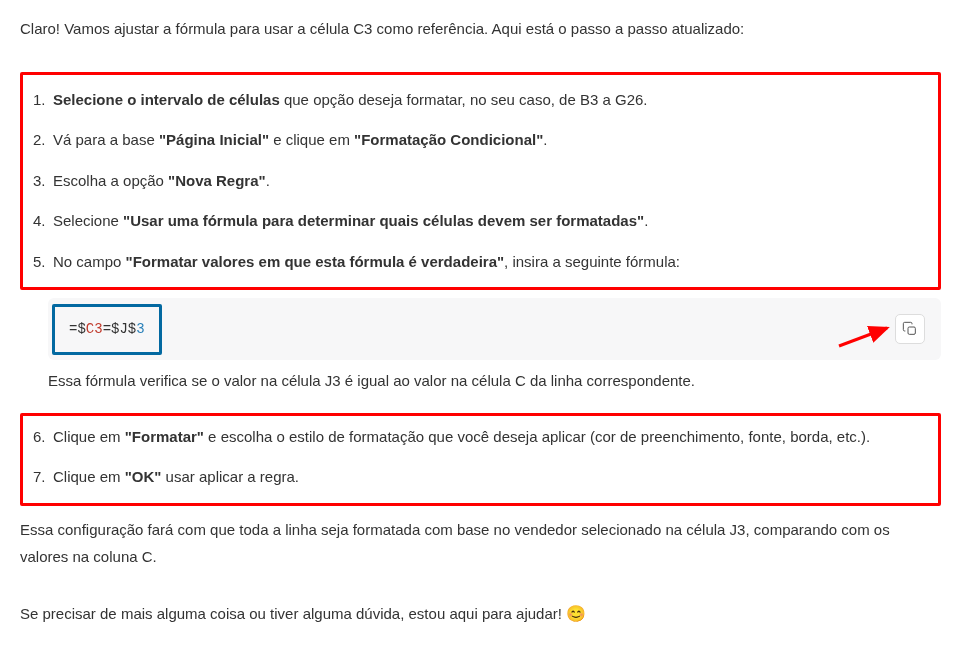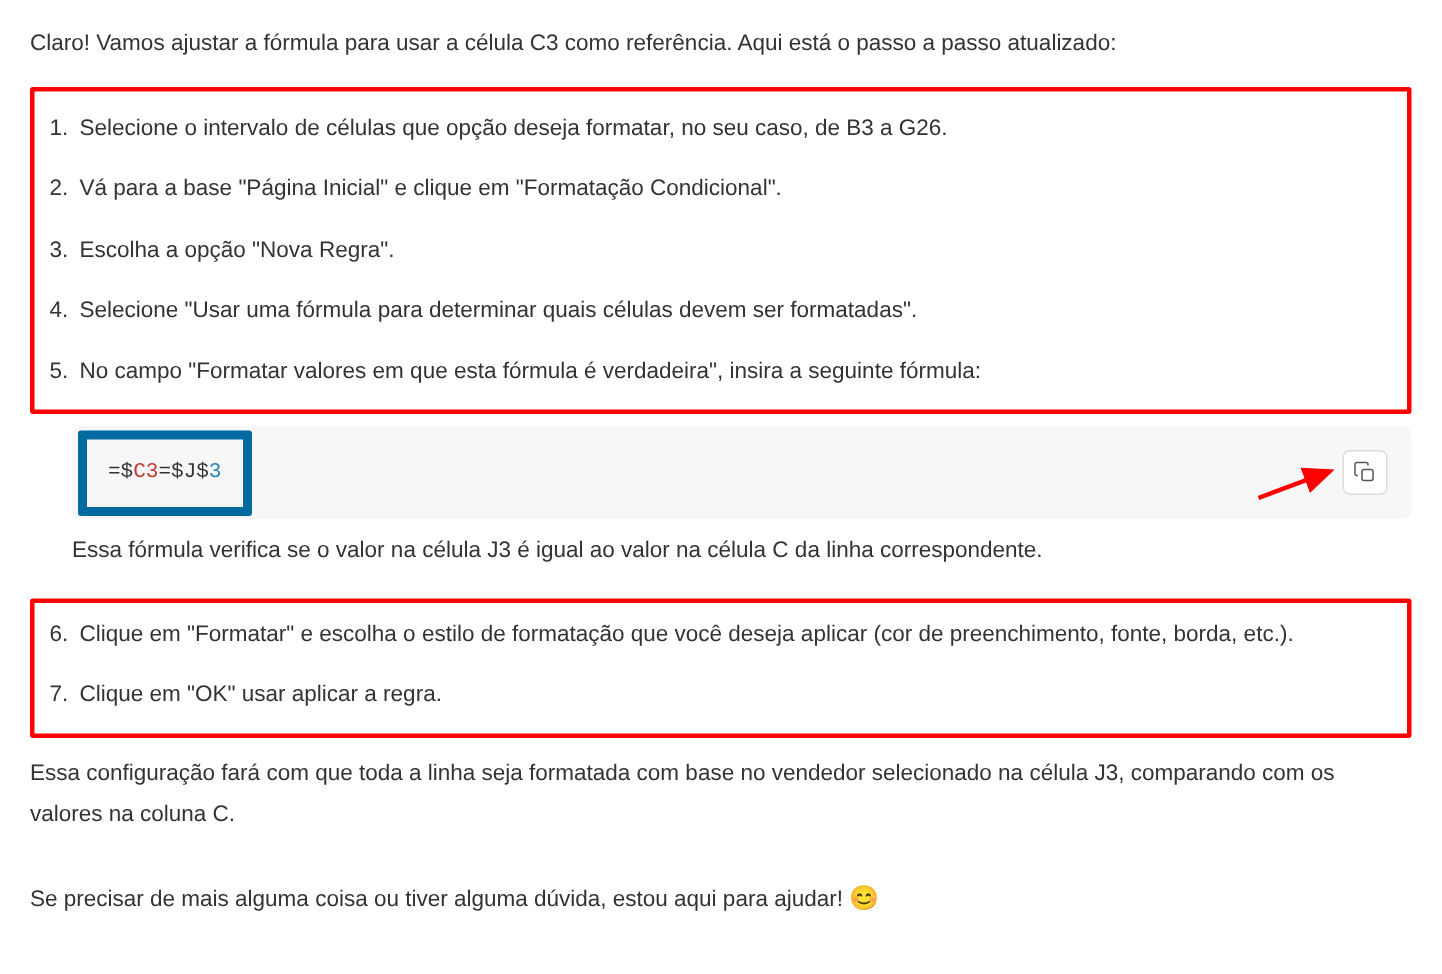--- a/index.html
+++ b/index.html
@@ -10,21 +10,21 @@
     body {
       font-family: 'Segoe UI', Tahoma, Geneva, Verdana, sans-serif;
       background: #ffffff;
       padding: 18px 20px;
       color: #333;
       font-size: 15px;
       line-height: 1.5;
       width: 961px;
     }
     .intro {
-      margin-bottom: 17px;
+      margin-bottom: 31px;
     }
     .red-box {
       border: 3px solid #ff0000;
       padding: 14px 10px 10px 10px;
       margin-bottom: 6px;
       border-radius: 2px;
     }
     .red-box-2 {
       border: 3px solid #ff0000;
       padding: 10px 10px 10px 10px;
@@ -42,39 +42,39 @@
       position: relative;
     }
     .list-item:last-child {
       margin-bottom: 4px;
     }
     .list-num {
       position: absolute;
       left: 0;
     }
     .bold {
-      font-weight: 400;
+      font-weight: 700;
     }
     .code-block-wrapper {
       position: relative;
       margin: 8px 0 10px 28px;
       margin-right: 0;
     }
     .code-block {
       background: #f7f7f8;
       border-radius: 6px;
       padding: 16px 16px;
       font-family: 'Consolas', 'Courier New', monospace;
       font-size: 14px;
       display: flex;
       align-items: center;
       justify-content: space-between;
     }
     .code-red-box {
-      border: 6px solid #0369a1;
+      border: 3px solid #0369a1;
       padding: 12px 14px;
       display: inline-block;
       border-radius: 2px;
       background: #f7f7f8;
       margin: -14px 0 -14px -12px;
     }
     .code-text {
       font-family: 'Consolas', 'Courier New', monospace;
     }
     .code-keyword {

